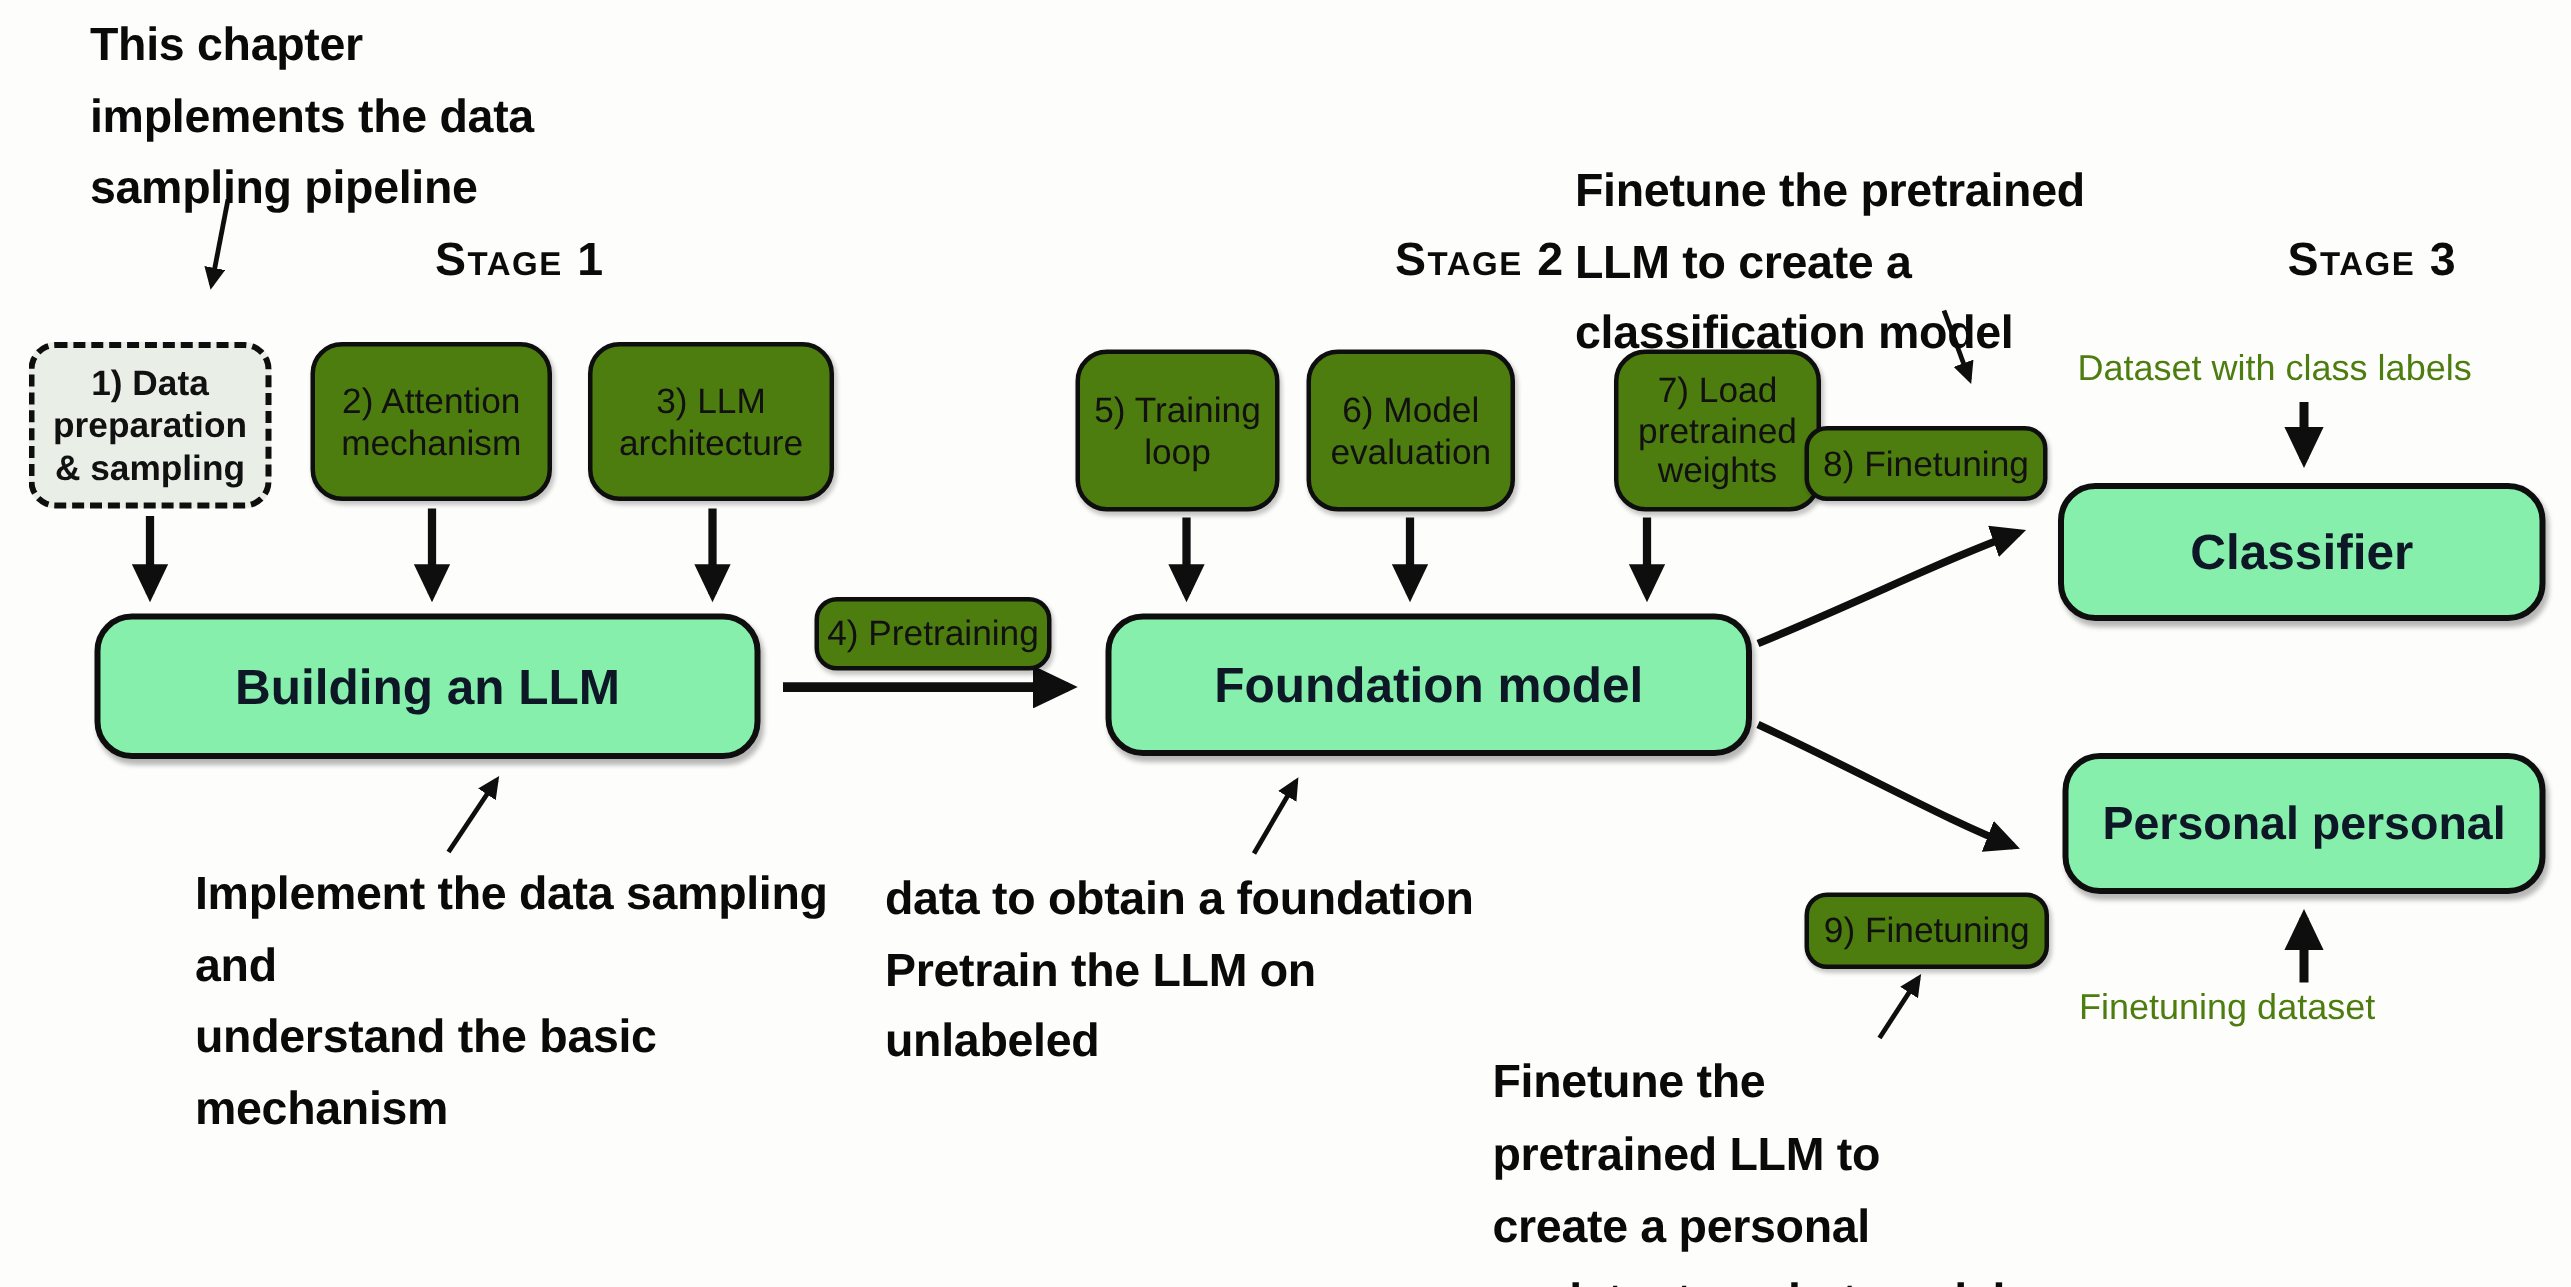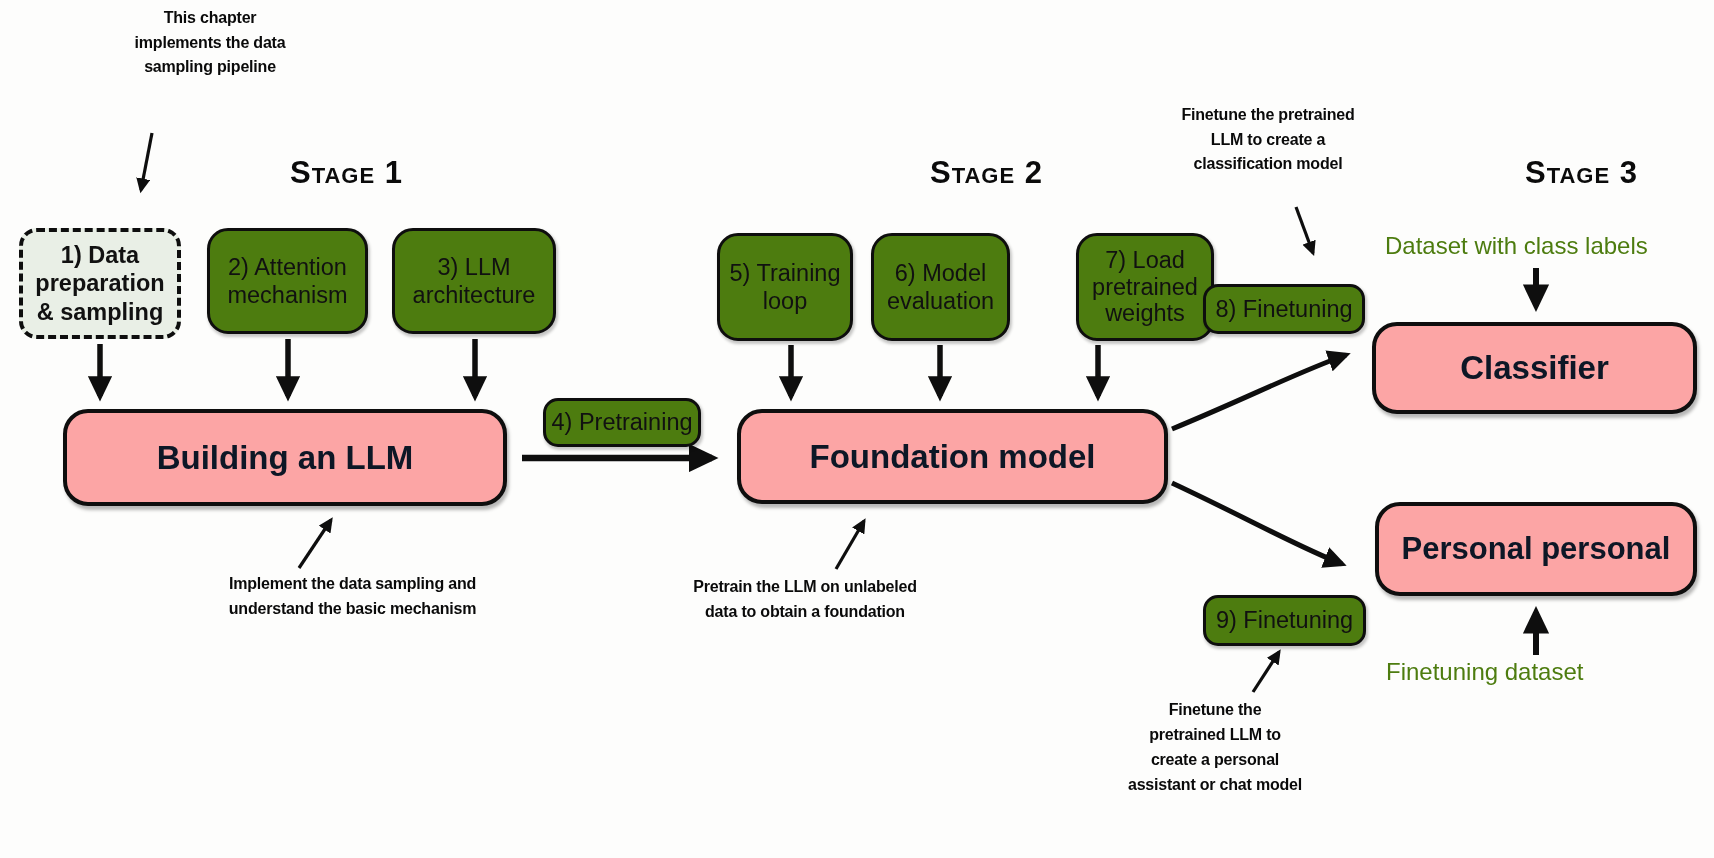--- a/index.html
+++ b/index.html
@@ -39,35 +39,35 @@
     background:#e9efe6;
     border:4.5px dashed #0e0e0e;
     border-radius:18px;
     font-weight:700;
     box-shadow:none;
     text-align:center;
   }
 
   
   .bigbox{
-    background:#fca5a5;
+    background:#86efac;
     border:4px solid #0e0e0e;
     border-radius:25px;
     font-weight:700;
     font-size:33px;
     color:#0d1726;
     box-shadow:2px 3.5px 3.5px rgba(0,0,0,0.28);
   }
 
   
   .note{
     font-weight:700;
-    font-size:16px;
+    font-size:31px;
     line-height:1.54;
-    text-align:center;
+    text-align:left;
     color:#0a0a0a;
     letter-spacing:-0.2px;
   }
   .plainlabel{
     font-size:24px;
     text-align:left;
     color:#4d7c0f;
   }
   .misspell{
     border-bottom:3.5px solid rgba(122,40,24,0.85);
@@ -109,22 +109,22 @@
 </svg>
 
 <div class="abs note pre" style="left:60px;top:6px;width:300px;">This chapter
 implements the data
 sampling pipeline</div>
 
 <div class="abs note pre" style="left:130px;top:572px;width:445px;">Implement the data sampling and
 understand the basic mechanism</div>
 
 <div class="abs note" style="left:590px;top:575px;width:430px;">
+  <div>data to obtain a foundation</div>
   <div>Pretrain the LLM on unlabeled</div>
-  <div>data to obtain a foundation</div>
 </div>
 
 <div class="abs note pre" style="left:1050px;top:79px;width:436px;margin-top:24px;">Finetune the pretrained
 LLM to create a
 classification model</div>
 
 <div class="abs note pre" style="left:995px;top:697px;width:440px;line-height:1.57;">Finetune the
 pretrained LLM to
 create a personal
 assistant or chat model</div>

